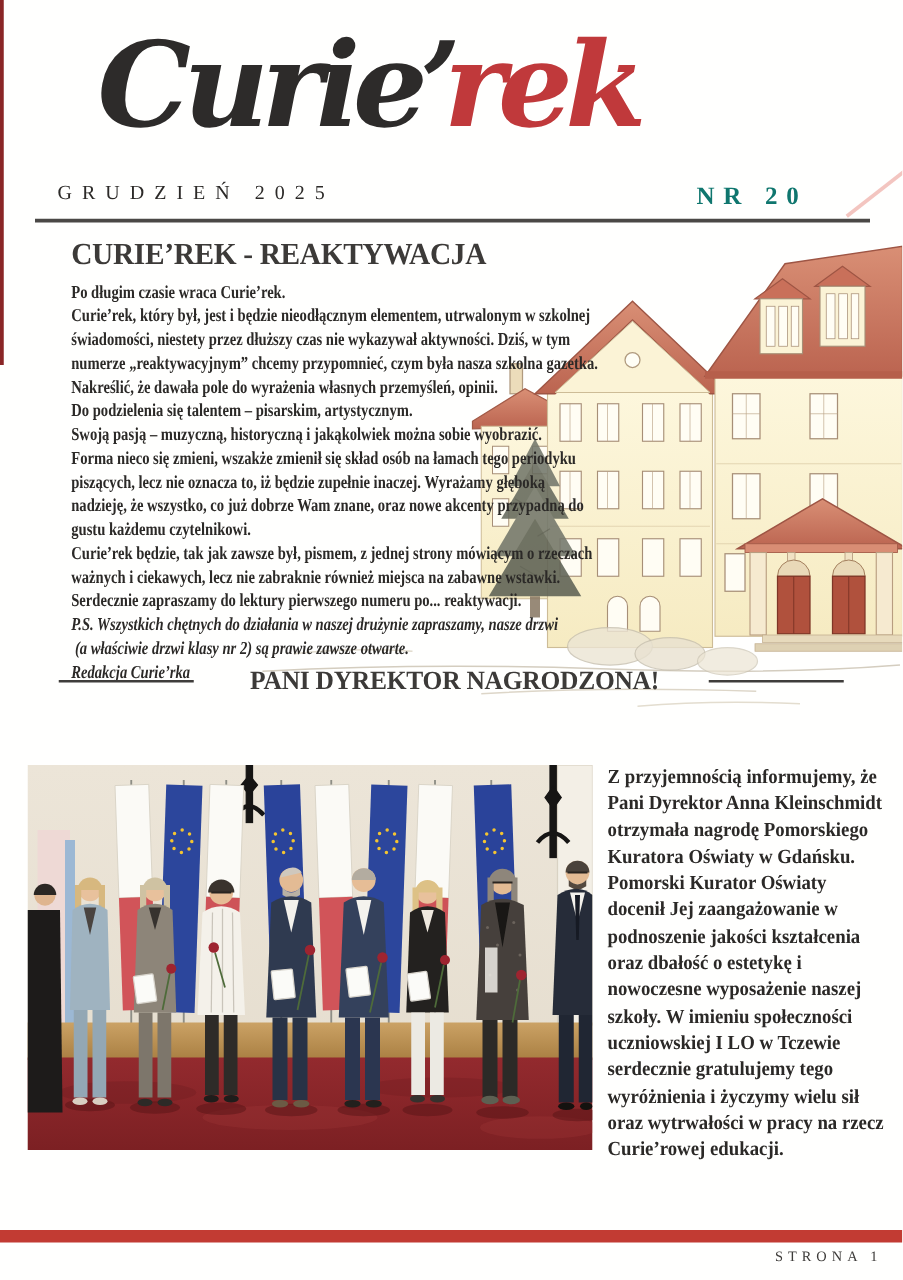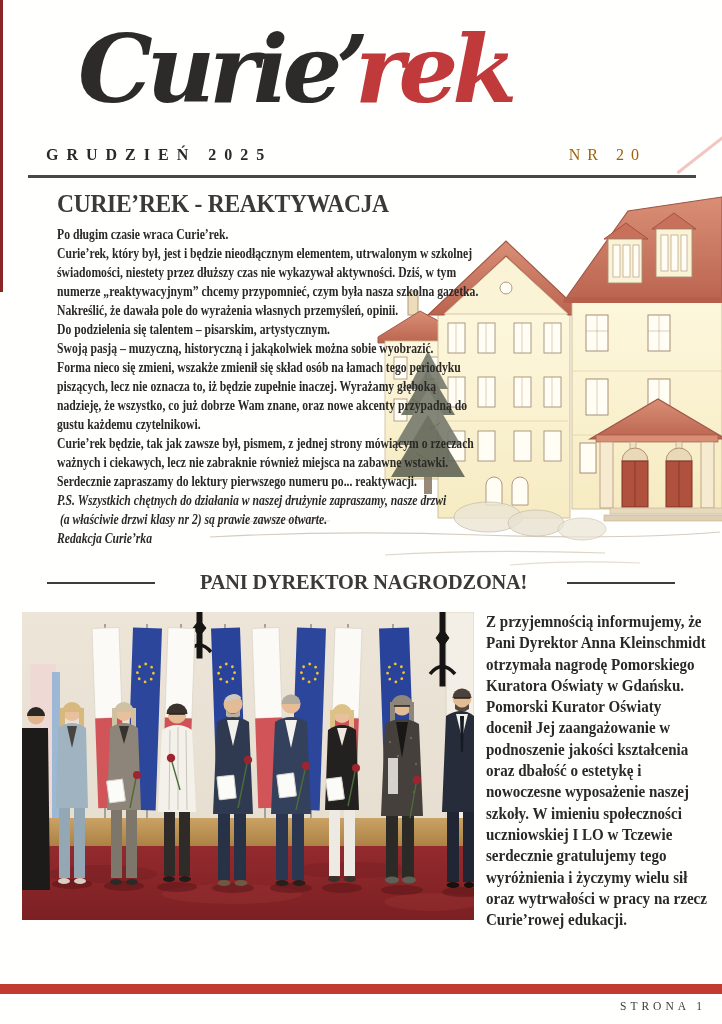--- a/index.html
+++ b/index.html
@@ -13,34 +13,34 @@
 
   .edge-strip{position:absolute;left:0;top:0;width:3px;height:292px;background:var(--edge-red);}
   .pink-artifact{position:absolute;right:-18px;top:150px;width:70px;height:3px;background:#f0b6b0;transform:rotate(-38deg);opacity:.8;}
 
   .school-name{position:absolute;top:10px;right:8px;font-size:12.5px;font-weight:bold;color:#22201e;letter-spacing:.2px;}
 
   .logo{position:absolute;left:50px;top:18px;font-family:"DejaVu Serif",serif;font-style:italic;font-weight:bold;font-size:94px;letter-spacing:-6px;line-height:1.1;white-space:nowrap;margin-left:28px;}
   .logo-dark{color:#2d2b2a;}
   .logo-red{color:var(--logo-red);margin-left:-8px;}
 
-  .issue-date{position:absolute;left:46px;top:146px;font-size:16px;font-weight:bold;letter-spacing:8px;color:#2c2a28;}
-  .issue-number{position:absolute;right:76px;top:146px;font-size:16px;font-weight:normal;letter-spacing:7px;color:#a16207;}
+  .issue-date{position:absolute;left:46px;top:146px;font-size:16px;font-weight:normal;letter-spacing:8px;color:#2c2a28;}
+  .issue-number{position:absolute;right:76px;top:146px;font-size:20px;font-weight:bold;letter-spacing:7px;color:#0f766e;}
   .masthead-rule{position:absolute;left:28px;top:175px;width:668px;height:2.5px;background:var(--rule-gray);}
 
   .illustration{position:absolute;left:180px;top:185px;width:542px;height:385px;z-index:0;}
 
   .article1{position:absolute;left:20px;top:190px;z-index:2;margin-left:37px;}
   .a1-title{font-size:24.5px;font-weight:bold;color:var(--title-gray);letter-spacing:-.3px;transform:scaleX(.96);transform-origin:0 0;white-space:nowrap;}
   .a1-body{margin-top:7px;transform:scaleX(.8);transform-origin:0 0;width:545px;}
   .a1-line{font-size:14.6px;font-weight:bold;line-height:19px;white-space:pre;color:#2b2927;}
   .a1-line.italic{font-style:italic;}
   .a1-sig{font-size:14.6px;font-weight:bold;font-style:italic;line-height:19px;color:#2b2927;}
 
-  .headline2{position:absolute;left:0;top:570px;width:722px;display:flex;align-items:center;justify-content:center;gap:34px;z-index:2;}
+  .headline2{position:absolute;left:0;top:532px;width:722px;display:flex;align-items:center;justify-content:center;gap:34px;z-index:2;}
   .h2-rule{height:2px;background:#3f3d3b;width:108px;}
   .h2-rule.left{margin-right:6px;}
   .a2-title{font-size:21px;font-weight:bold;color:var(--title-gray);letter-spacing:-.2px;transform:scaleX(.97);white-space:nowrap;}
 
   .photo{position:absolute;left:22px;top:612px;width:452px;height:308px;z-index:1;}
 
   .article2{position:absolute;left:486px;top:611px;width:252px;transform:scaleX(.94);transform-origin:0 0;z-index:2;}
   .a2-line{font-size:16px;font-weight:bold;line-height:21.3px;white-space:pre;color:#2b2927;}
 
   .footer-bar{position:absolute;left:0;top:984px;width:722px;height:10px;background:var(--bar-red);}

